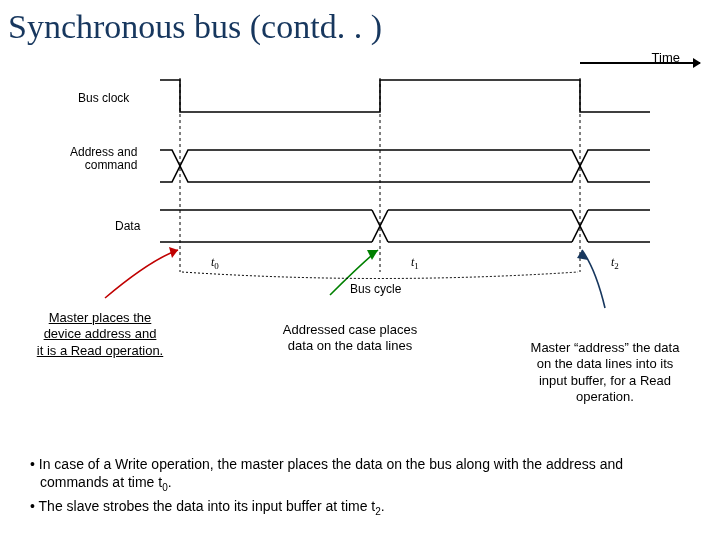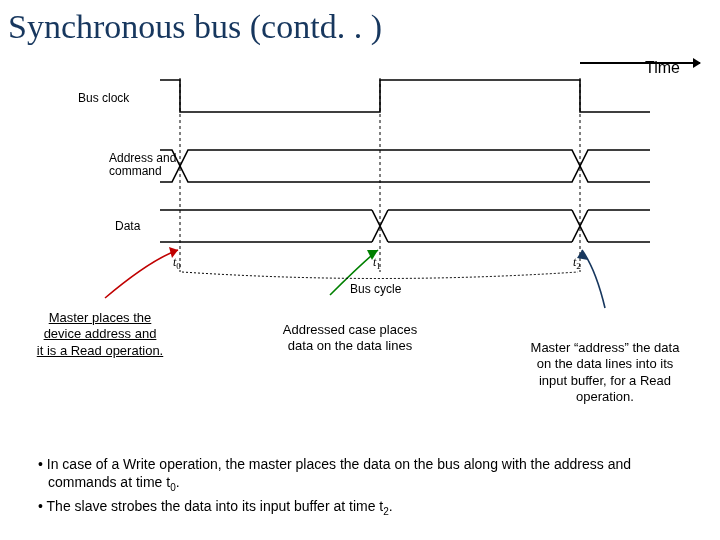--- a/index.html
+++ b/index.html
@@ -19,23 +19,23 @@
     font-weight: normal;
   }
   .diagram {
     position: relative;
     width: 700px;
     height: 260px;
     margin: 0 auto;
   }
   .time-label {
     position: absolute;
-    top: 9px;
+    top: 0px;
     right: 30px;
-    font-size: 16px;
+    font-size: 13px;
   }
   .time-arrow {
     position: absolute;
     top: 12px;
     right: 10px;
     width: 120px;
     height: 2px;
     background: #000;
   }
   .time-arrow::after {
@@ -43,66 +43,68 @@
     position: absolute;
     right: -1px;
     top: -4px;
     border-left: 8px solid #000;
     border-top: 5px solid transparent;
     border-bottom: 5px solid transparent;
   }
   .row-label {
     position: absolute;
     font-size: 12px;
+    text-align: right;
     line-height: 1.1;
   }
   .signal-svg {
     position: absolute;
     top: 0;
     left: 0;
   }
   .tick-label {
     position: absolute;
     font-size: 12px;
     font-style: italic;
     font-family: 'Times New Roman', serif;
+    margin-left: 38px;
   }
   .tick-label sub { font-style: normal; font-size: 9px; }
   .bus-cycle-label {
     position: absolute;
     font-size: 12px;
   }
   .callout {
     position: absolute;
     font-size: 13px;
     text-align: center;
     line-height: 1.25;
   }
   .bullets {
     position: absolute;
     bottom: 20px;
-    left: 38px;
+    left: 30px;
     right: 30px;
     font-size: 14px;
     line-height: 1.35;
   }
   .bullets .bullet { text-indent: -10px; padding-left: 10px; margin-bottom: 2px; }
   .bullets sub { font-size: 10px; }
 </style>
 </head>
 <body>
 
 <h1 class="title">Synchronous bus (contd. . )</h1>
 
 <div class="diagram">
   <div class="time-label">Time</div>
   <div class="time-arrow"></div>
 
   <div class="row-label" style="top:42px; left:68px;">Bus clock</div>
-  <div class="row-label" style="top:102px; left:60px;margin-left:39px;">
+  <div class="row-label" style="top:96px; left:60px;">
     <div>Address and</div>
     <div>command</div>
   </div>
   <div class="row-label" style="top:170px; left:105px;">Data</div>
 
   <svg class="signal-svg" width="700" height="260">
 
     <path d="M150,30 L170,30 L170,62 L370,62 L370,30 L570,30 L570,62 L640,62" stroke="#000" stroke-width="1.6" fill="none"></path>
 
     <line x1="170" y1="28" x2="170" y2="222" stroke="#000" stroke-width="1" stroke-dasharray="3,3"></line>

